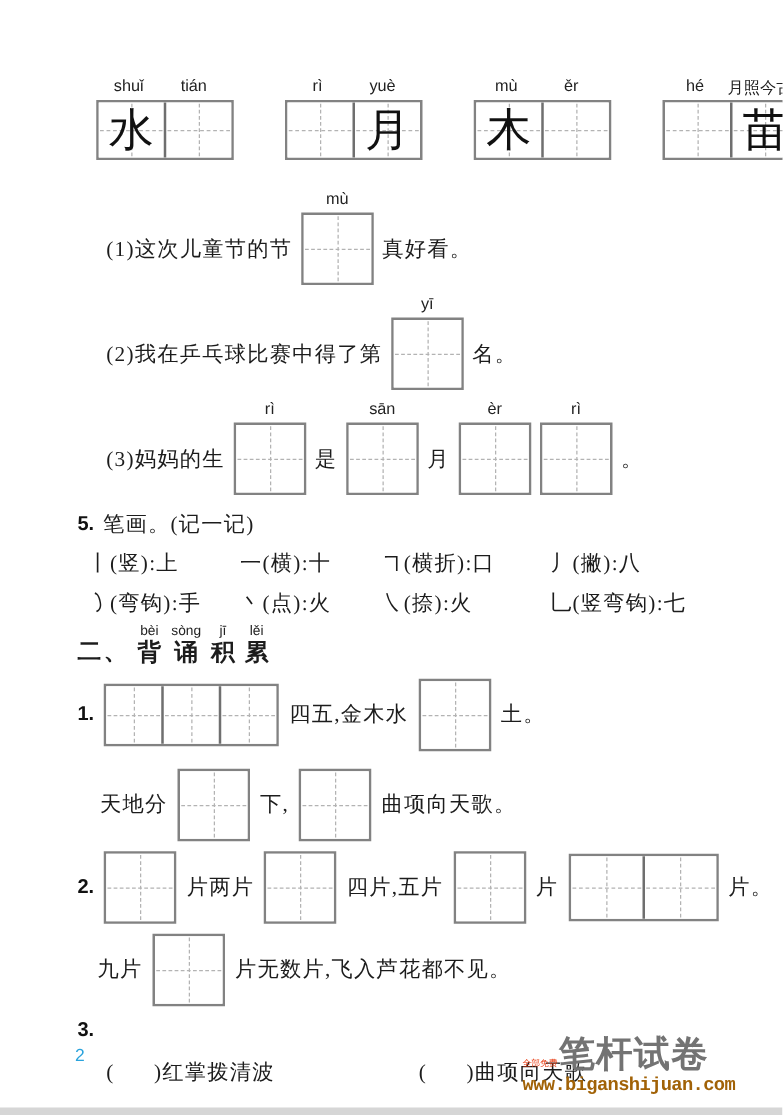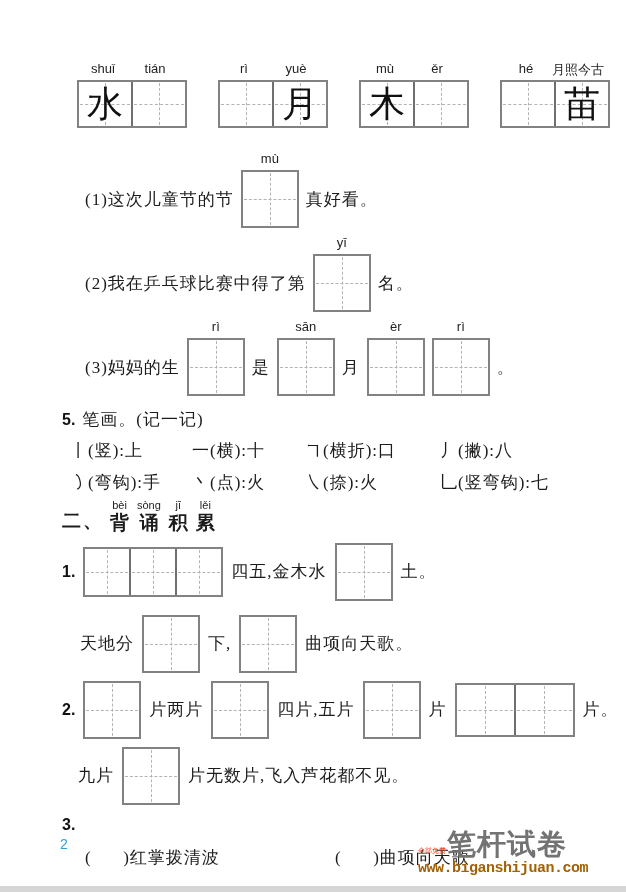--- a/index.html
+++ b/index.html
@@ -22,21 +22,21 @@
   .cell::before { content:""; position:absolute; left:1px; right:1px; top:50%; border-top:1px dashed #b3b3b3; }
   .cell::after  { content:""; position:absolute; top:1px; bottom:1px; left:50%; border-left:1px dashed #b3b3b3; }
   .cell + .cell { border-left:2px solid #6f6f6f; }
   .cell .ch { position:absolute; inset:0; display:flex; align-items:center; justify-content:center;
               font-size:36px; z-index:2; color:#111; }
   .gpy { position:absolute; top:-19px; left:0; right:0; text-align:center; white-space:nowrap; }
   .gpy-split { display:flex; text-align:center; }
   .gpy-split span { display:inline-block; text-align:center; }
 
   
-  .top-row { display:flex; gap:31px; margin:30px 0 0 15px; }
+  .top-row { display:flex; gap:41px; margin:30px 0 0 15px; }
   .qrow { display:flex; align-items:center; gap:7px; margin-left:23px; }
   .q1 { margin-top:42px; } .q2 { margin-top:26px; } .q3 { margin-top:26px; }
 
   .line5 { display:flex; align-items:center; gap:7px; margin-top:12px; }
   .strokes { display:grid; grid-template-columns:122px 113px 135px auto; row-gap:9px;
              margin:8px 0 0 8px; }
   .strokes .zh { letter-spacing:1px; }
 
   .sec2-header { display:flex; align-items:flex-end; margin-top:5px;
                  font-family:"Liberation Sans","DejaVu Sans",sans-serif; }

